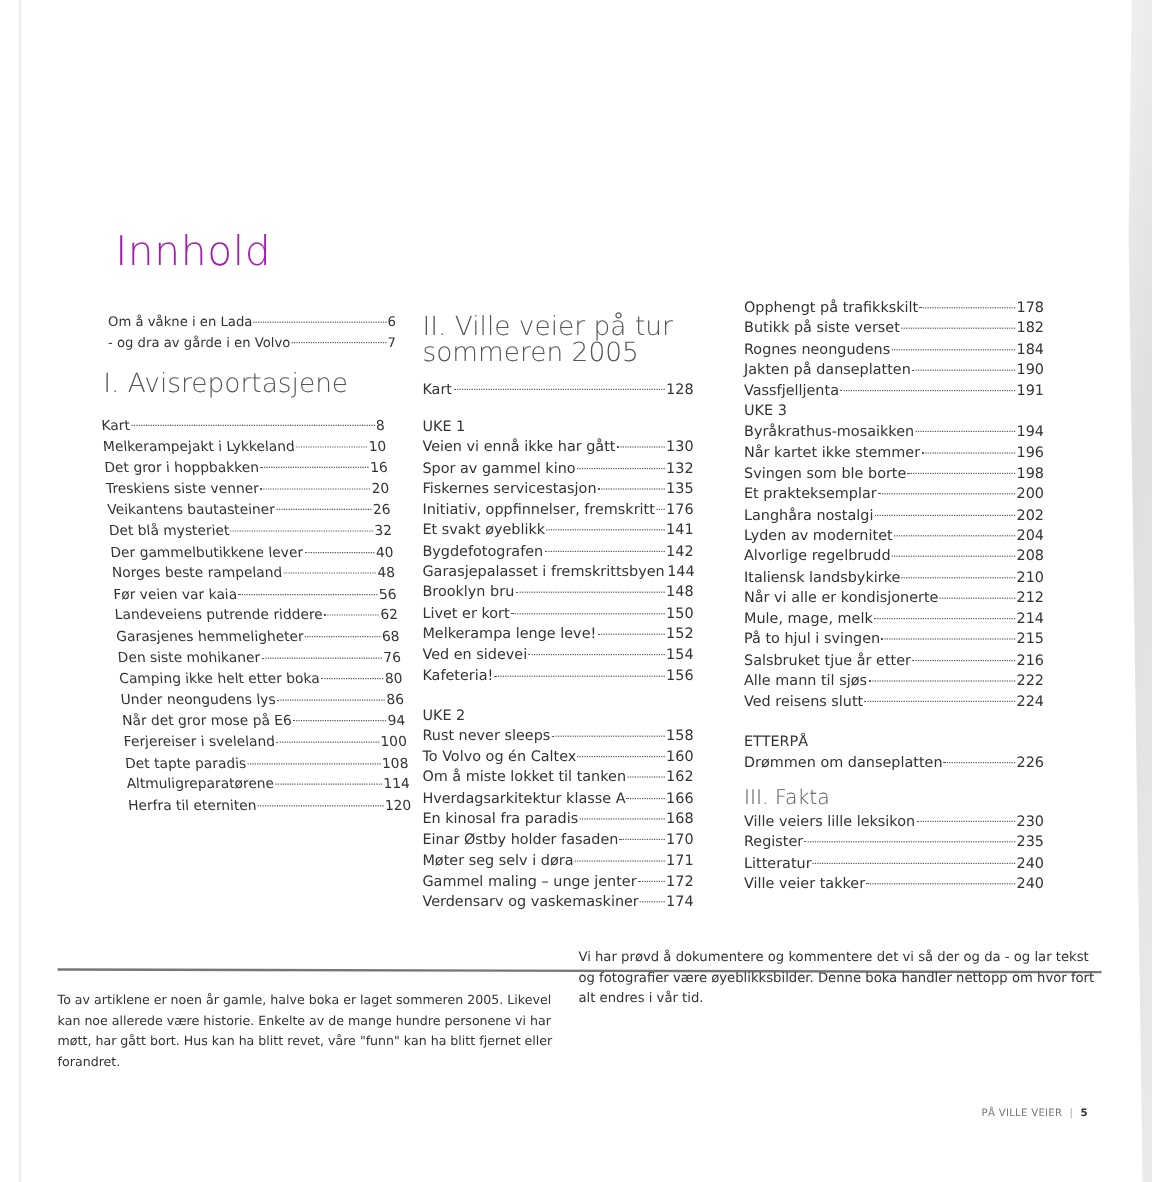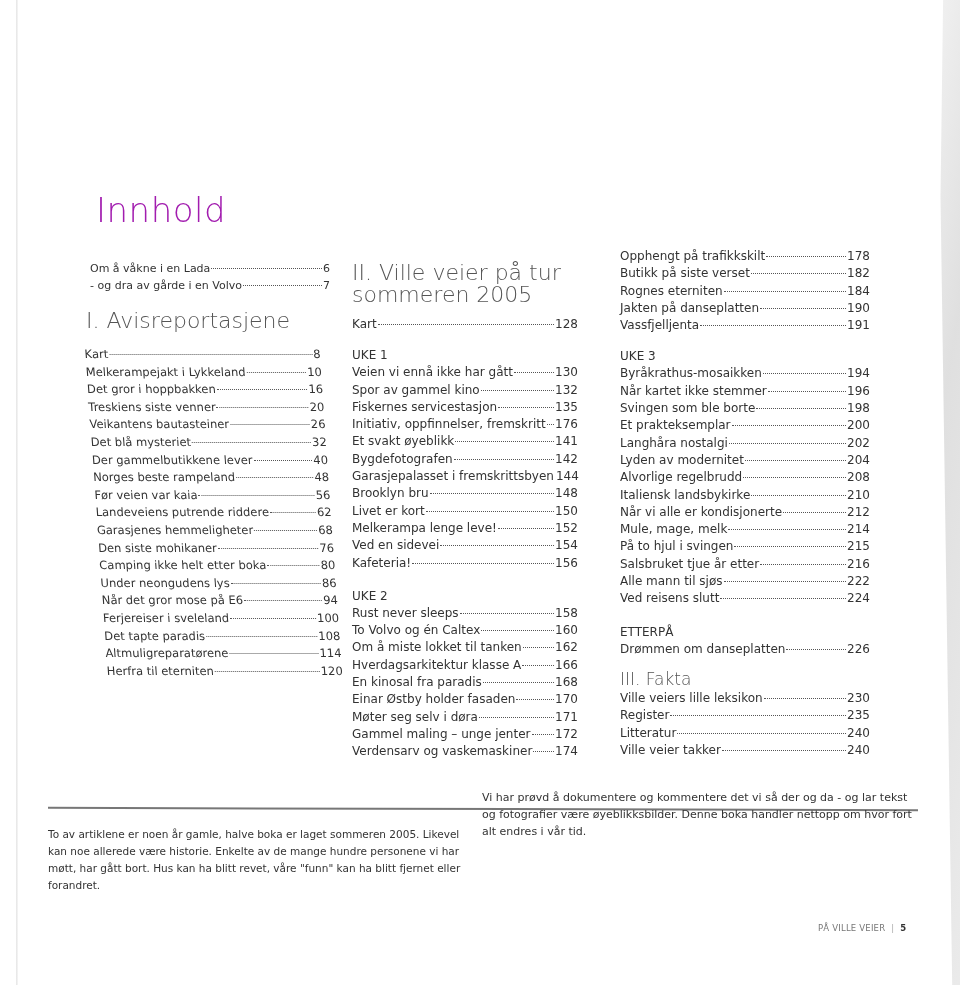--- a/index.html
+++ b/index.html
@@ -313,36 +313,36 @@
         <span class="label">Opphengt på trafikkskilt</span>
         <span class="dots"></span>
         <span class="page">178</span>
       </div>
       <div class="entry">
         <span class="label">Butikk på siste verset</span>
         <span class="dots"></span>
         <span class="page">182</span>
       </div>
       <div class="entry">
-        <span class="label">Rognes eterniten</span>
+        <span class="label">Rognes neongudens</span>
         <span class="dots"></span>
         <span class="page">184</span>
       </div>
       <div class="entry">
         <span class="label">Jakten på danseplatten</span>
         <span class="dots"></span>
         <span class="page">190</span>
       </div>
       <div class="entry">
         <span class="label">Vassfjelljenta</span>
         <span class="dots"></span>
         <span class="page">191</span>
       </div>
     </div>
-  <div class="week-head" style="margin-top:14px;">UKE 3</div>
+  <div class="week-head" style="">UKE 3</div>
   <div>
       <div class="entry">
         <span class="label">Byråkrathus-mosaikken</span>
         <span class="dots"></span>
         <span class="page">194</span>
       </div>
       <div class="entry">
         <span class="label">Når kartet ikke stemmer</span>
         <span class="dots"></span>
         <span class="page">196</span>

